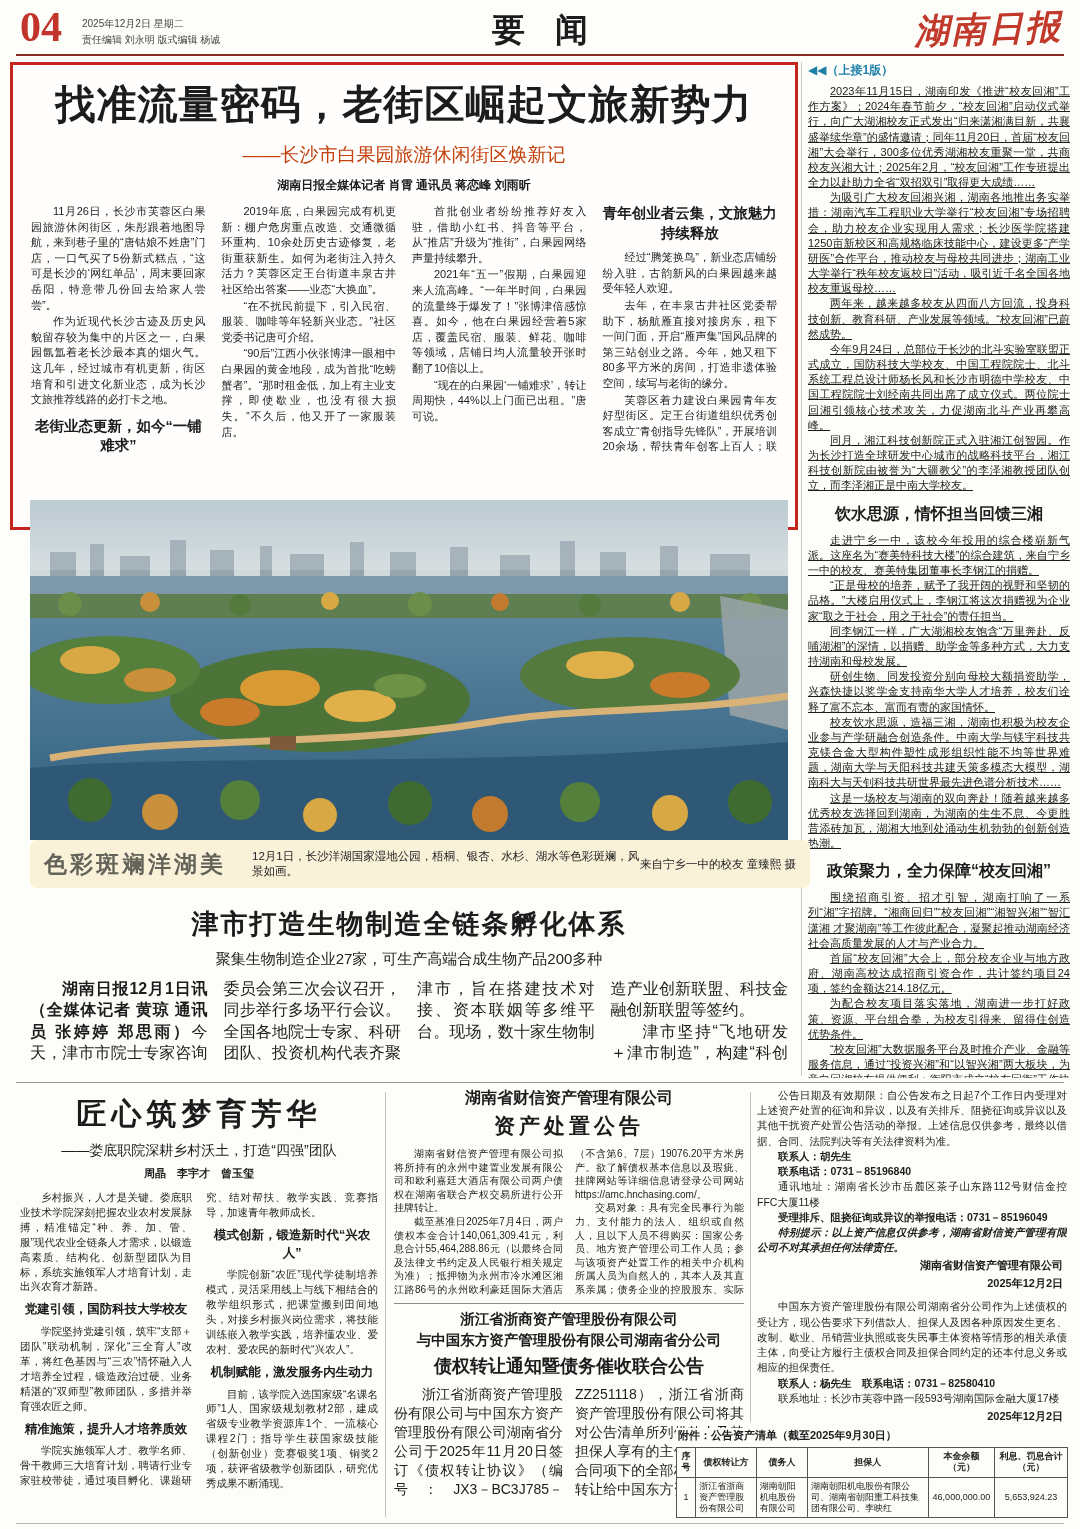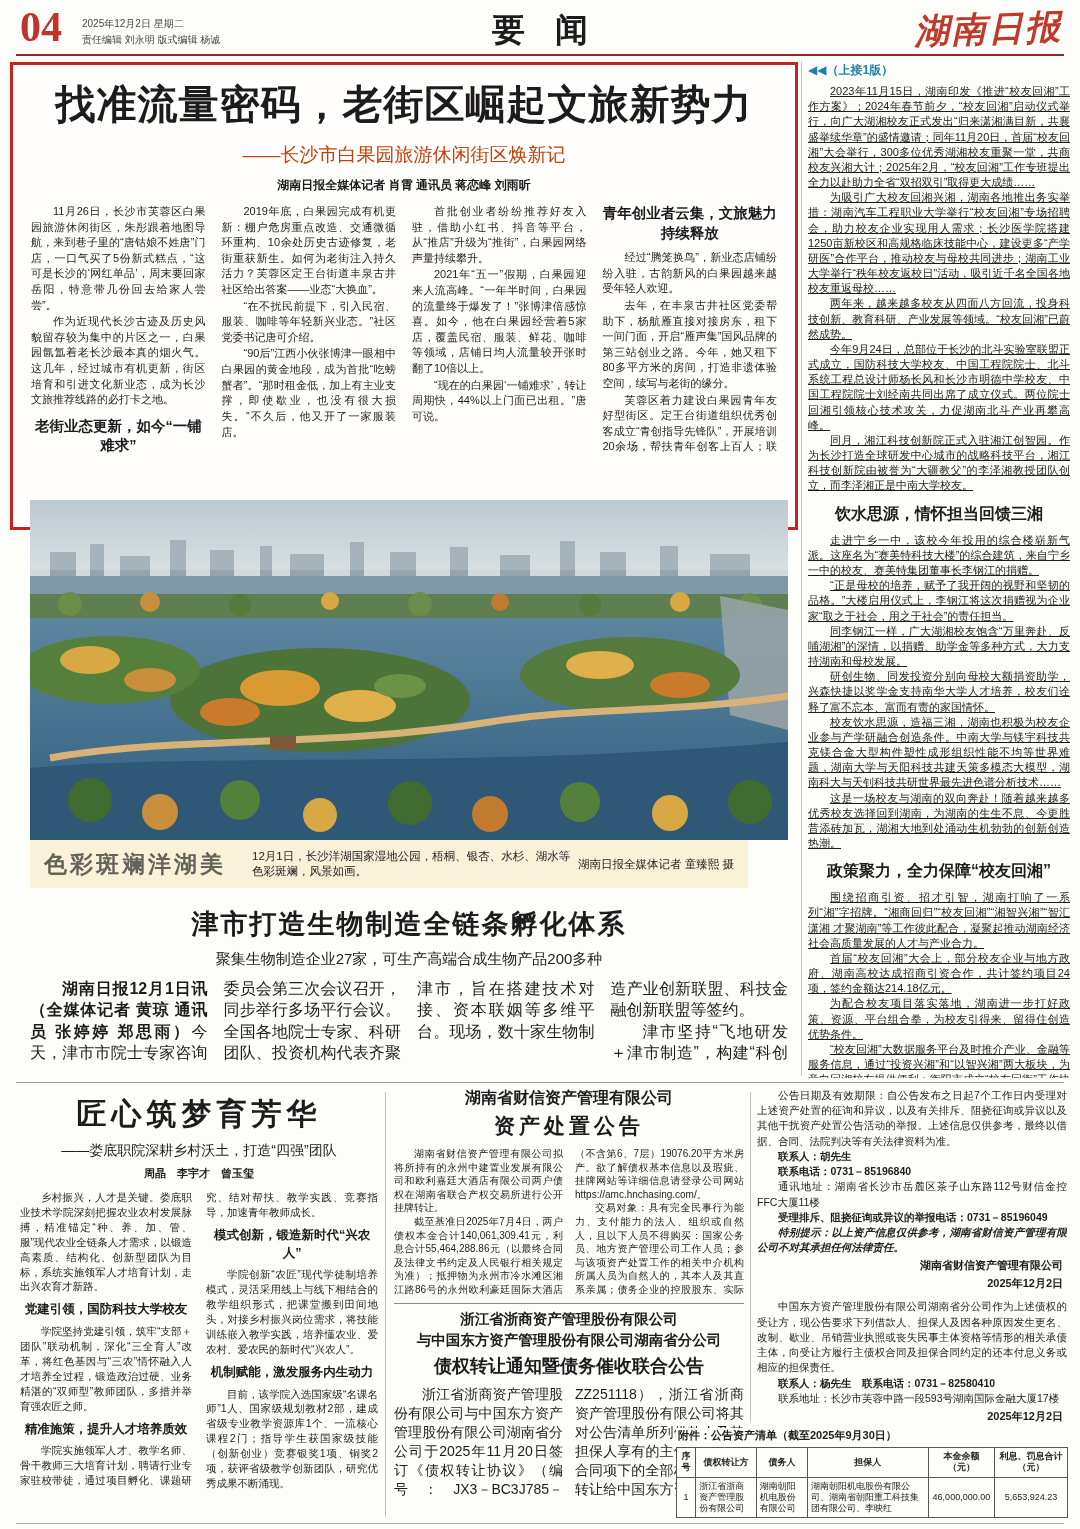--- a/index.html
+++ b/index.html
@@ -24,21 +24,21 @@
   .feature-body p { margin:0 0 1px; text-indent:2em; }
   .feature-body h3 { font-size:14.5px; font-weight:900; text-align:center; text-indent:0; margin:9px 0 7px; line-height:1.35; }
   
   .vsep-main { position:absolute; left:801px; top:62px; height:1014px; border-left:1px solid #c9c9c4; }
   .cont { position:absolute; left:808px; top:62px; width:262px; height:1016px; overflow:hidden; }
   .cont-tag { color:#1c7fa8; font-weight:bold; font-size:12px; margin:0 0 5px; }
   .cont p { font-size:11px; line-height:1.38; text-align:justify; text-indent:2em; margin:0;text-decoration:underline; }
   .cont h3 { text-align:center; font-size:16px; font-weight:900; margin:10px 0 8px; }
   
   .photo { position:absolute; left:30px; top:500px; width:758px; height:340px; overflow:hidden; background:#7d97a8; }
-  .caption-bar { position:absolute; left:30px; top:840px; width:718px; height:48px; background:#faf1d9; display:flex; align-items:center; padding:0 14px; }
+  .caption-bar { position:absolute; left:30px; top:840px; width:780px; height:48px; background:#faf1d9; display:flex; align-items:center; padding:0 14px;border-radius:7px; }
   .caption-title { font-size:23px; color:#63635a; font-weight:bold; letter-spacing:3px; margin-right:26px; white-space:nowrap; }
   .caption-text { font-size:11.5px; color:#222; flex:1; }
   .caption-credit { font-size:11.5px; color:#222; white-space:nowrap; }
   
   .jinshi { position:absolute; left:30px; top:896px; width:758px; height:186px; overflow:hidden; }
   .jinshi-headline { text-align:center; font-size:27px; font-weight:900; letter-spacing:2px; margin:10px 0 0; }
   .jinshi-sub { text-align:center; font-size:15px; color:#222; margin:8px 0 9px; }
   .jinshi-body { height:106px; column-count:4; column-gap:16px; column-fill:auto; overflow:hidden; font-size:16px; line-height:1.33; text-align:justify; }
   .jinshi-body p { margin:0; text-indent:2em; }
   .jinshi-lead { font-weight:bold; }
@@ -211,21 +211,21 @@
           <circle cx="640" cy="313" r="18" fill="#d8a844"></circle>
         <circle cx="720" cy="302" r="22" fill="#3f6b30"></circle>
       </g>
       <rect x="0" y="0" width="758" height="70" fill="#ffffff" opacity="0.18"></rect>
     </svg>
   </div>
 
   <div class="caption-bar">
     <div class="caption-title">色彩斑斓洋湖美</div>
     <div class="caption-text">12月1日，长沙洋湖国家湿地公园，梧桐、银杏、水杉、湖水等色彩斑斓，风景如画。</div>
-    <div class="caption-credit">湖南日报全媒体记者 童臻熙 摄</div>
+    <div class="caption-credit">来自宁乡一中的校友 童臻熙 摄</div>
   </div>
 
   <div class="jinshi">
     <div class="jinshi-headline">津市打造生物制造全链条孵化体系</div>
     <div class="jinshi-sub">聚集生物制造企业27家，可生产高端合成生物产品200多种</div>
     <div class="jinshi-body">
       <p><span class="jinshi-lead">湖南日报12月1日讯（全媒体记者 黄琼 通讯员 张婷婷 郑思雨）</span><span>今天，津市市院士专家咨询委员会第三次会议召开，同步举行多场平行会议。全国各地院士专家、科研团队、投资机构代表齐聚津市，旨在搭建技术对接、资本联姻等多维平台。现场，数十家生物制造产业创新联盟、科技金融创新联盟等签约。</span></p>
       <p>津市坚持“飞地研发＋津市制造”，构建“科创平台—中试基地—加速工厂—产业园区”生物制造全链条孵化体系。生物制造中试基地已为11家企业提供中试服务，多家企业即将开展中试。生物制造加速工厂开工建设，已有5家企业签订入驻协议。长沙飞地孵化器入驻项目7个，遴选支持早期项目3个。大学生创业孵化基地投入使用，生物制造垂直孵化基地被纳入全省重点建设基地。</p>
       <p>津市与阿斯利康、中金资本等国内外头部机构合作设立基金16支，规模达200亿元，累计投资项目104个，23个项目落户津市，建成院士工作站、工程技术研究中心等省级以上创新平台43个，成立由15名院士、23名专家组成的县级院士专家咨询委员会，与37所高校院所建立深度合作，实施产学研合作项目89项，转化院士专家优质项目28个。</p>
 

